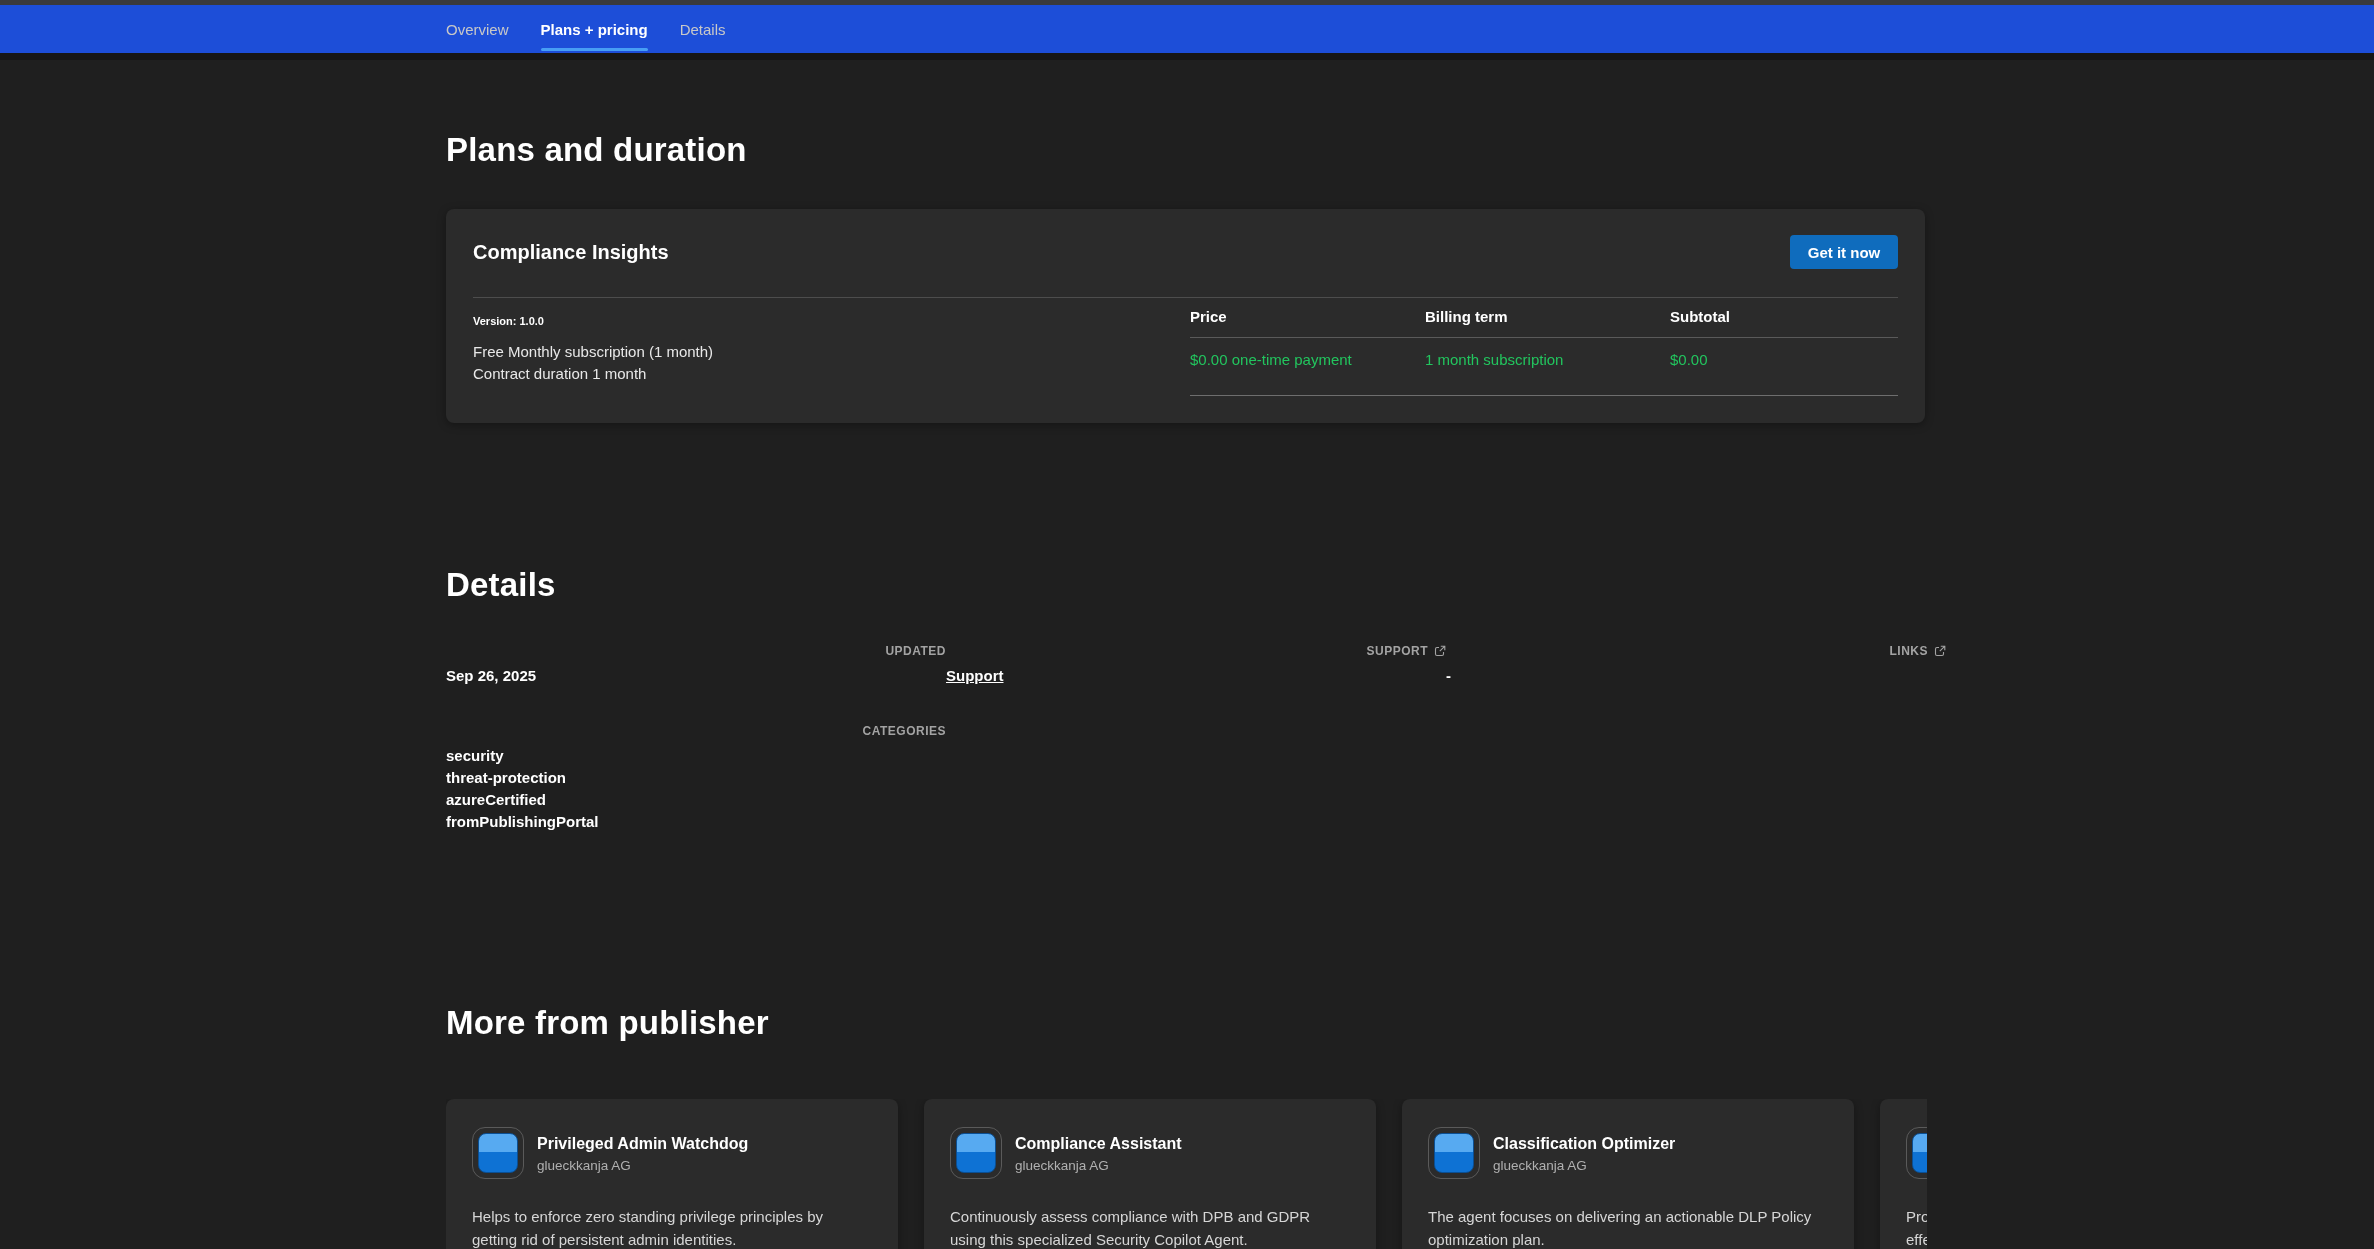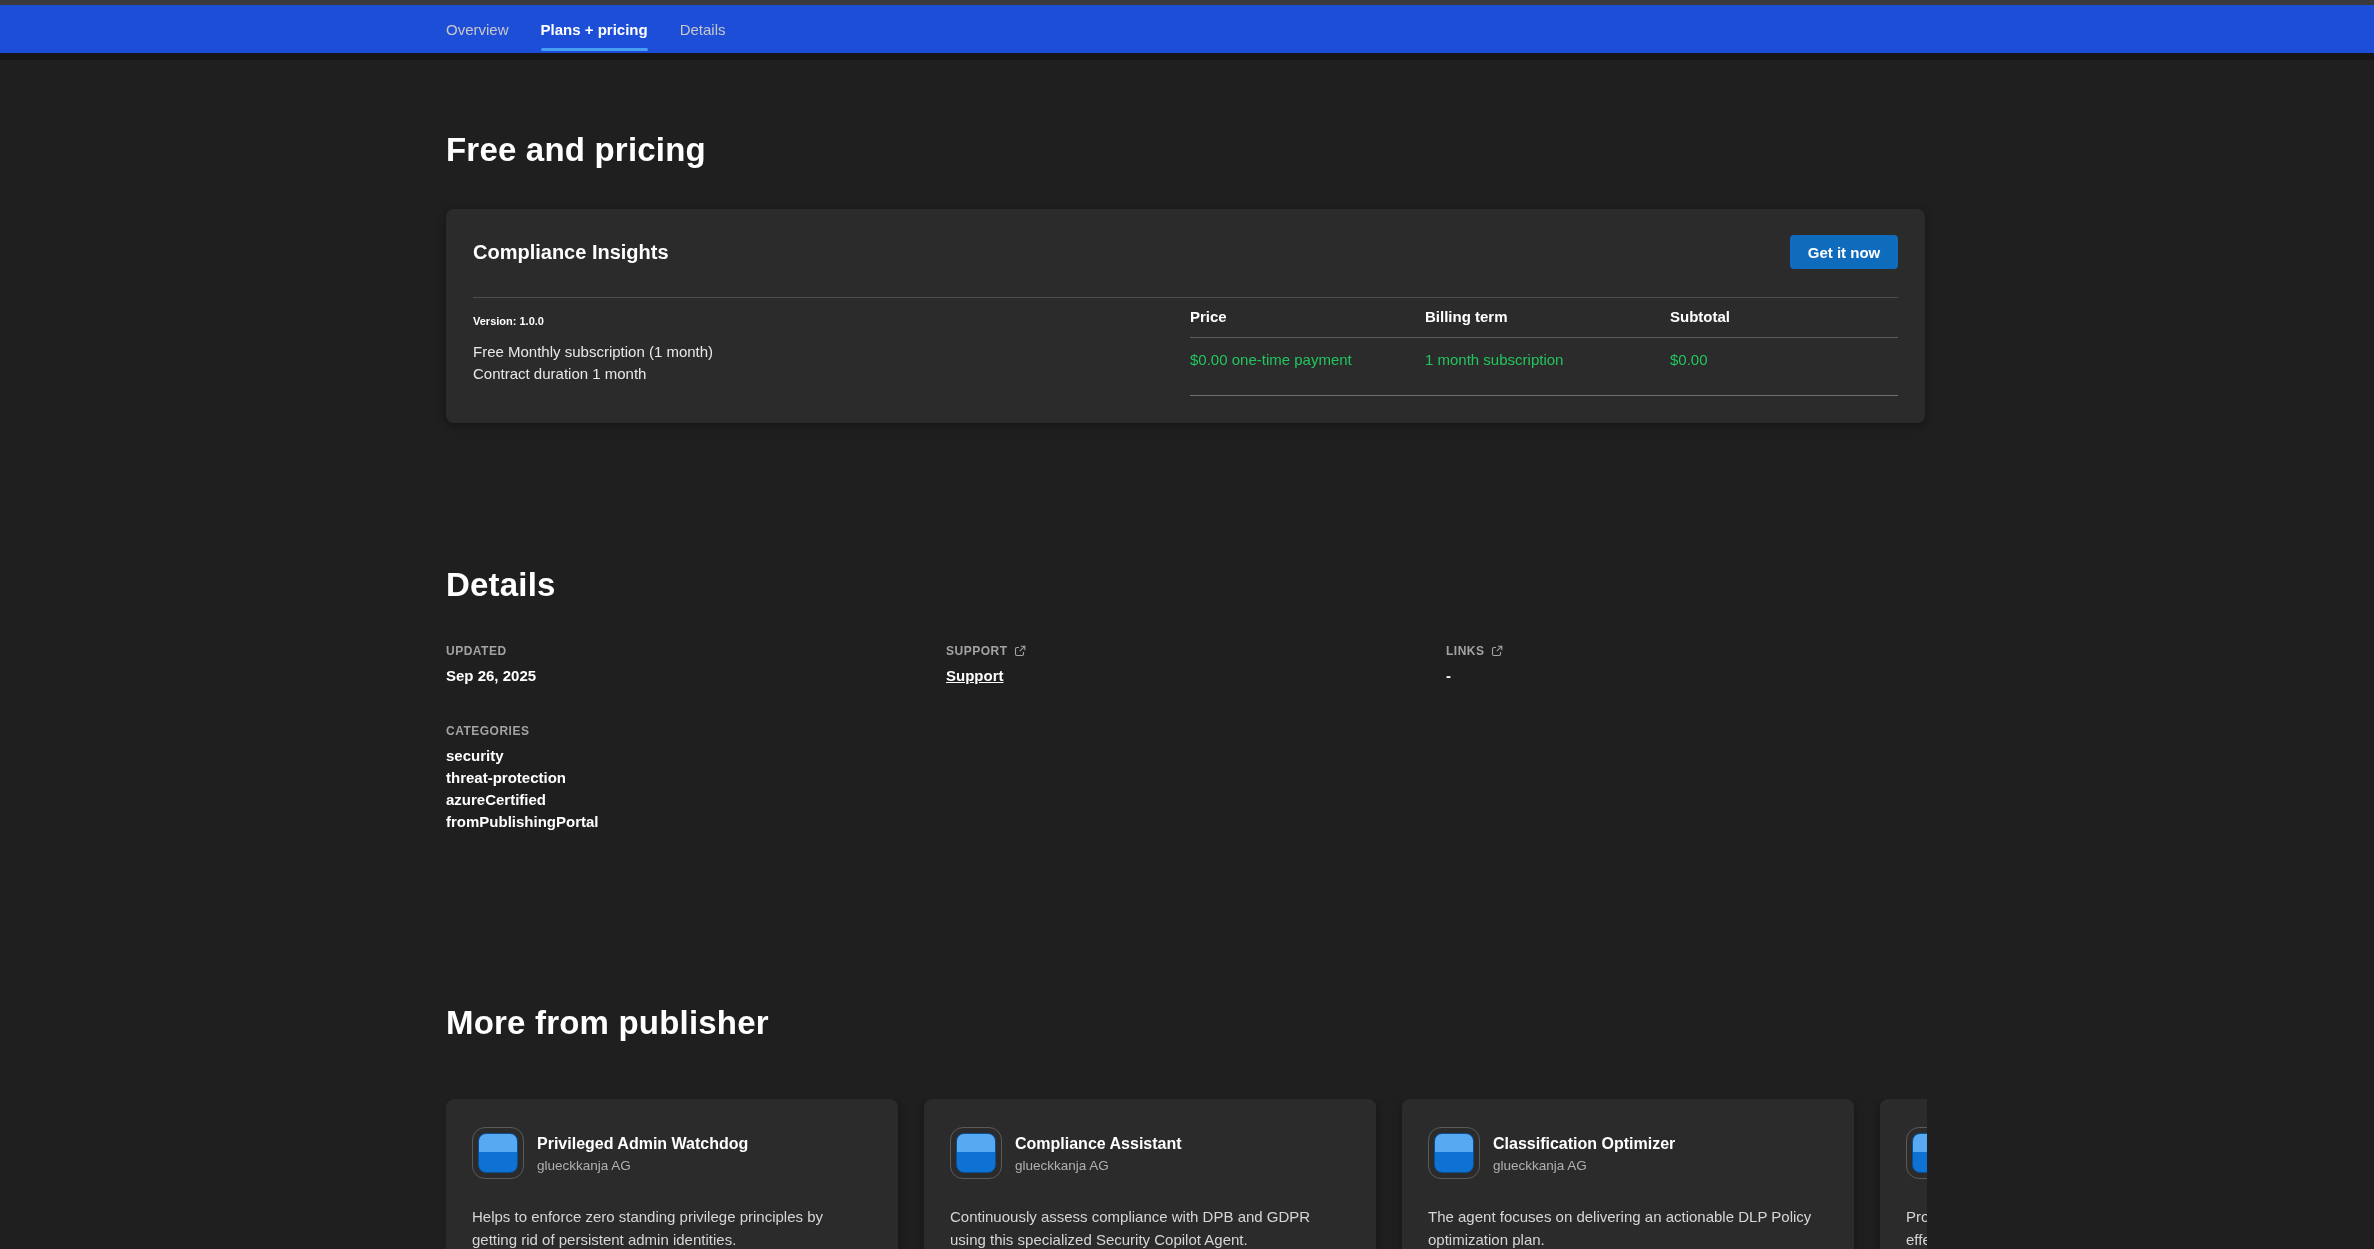--- a/index.html
+++ b/index.html
@@ -111,20 +111,21 @@
   .details-grid {
     margin-top: 38px;
     display: grid;
     grid-template-columns: 500px 500px 500px;
     row-gap: 36px;
   }
   .field-label-row {
     display: flex;
     align-items: center;
     gap: 6px;
+    justify-content: flex-end;
   }
   .field-label {
     color: #a3a3a3;
     font-size: 12px;
     font-weight: 700;
     letter-spacing: 0.5px;
     line-height: 16px;
   }
   .ext-icon { display: inline-flex; }
   .field-value {
@@ -203,21 +204,21 @@
     <span>Plans + pricing</span>
   </div>
   <div class="tab">
     <span>Details</span>
   </div>
 </nav>
 <div class="nav-sep"></div>
 
 <div class="page">
 
-  <h1 class="section-heading h-plans">Free and pricing</h1>
+  <h1 class="section-heading h-plans">Plans and duration</h1>
 
   <section class="plan-card">
     <div class="plan-head">
       <span class="plan-name">Compliance Insights</span>
       <button class="cta-button">Get it now</button>
     </div>
     <div class="plan-divider"></div>
     <div class="plan-body">
       <div class="plan-info">
         <div class="plan-version">Version: 1.0.0</div>

